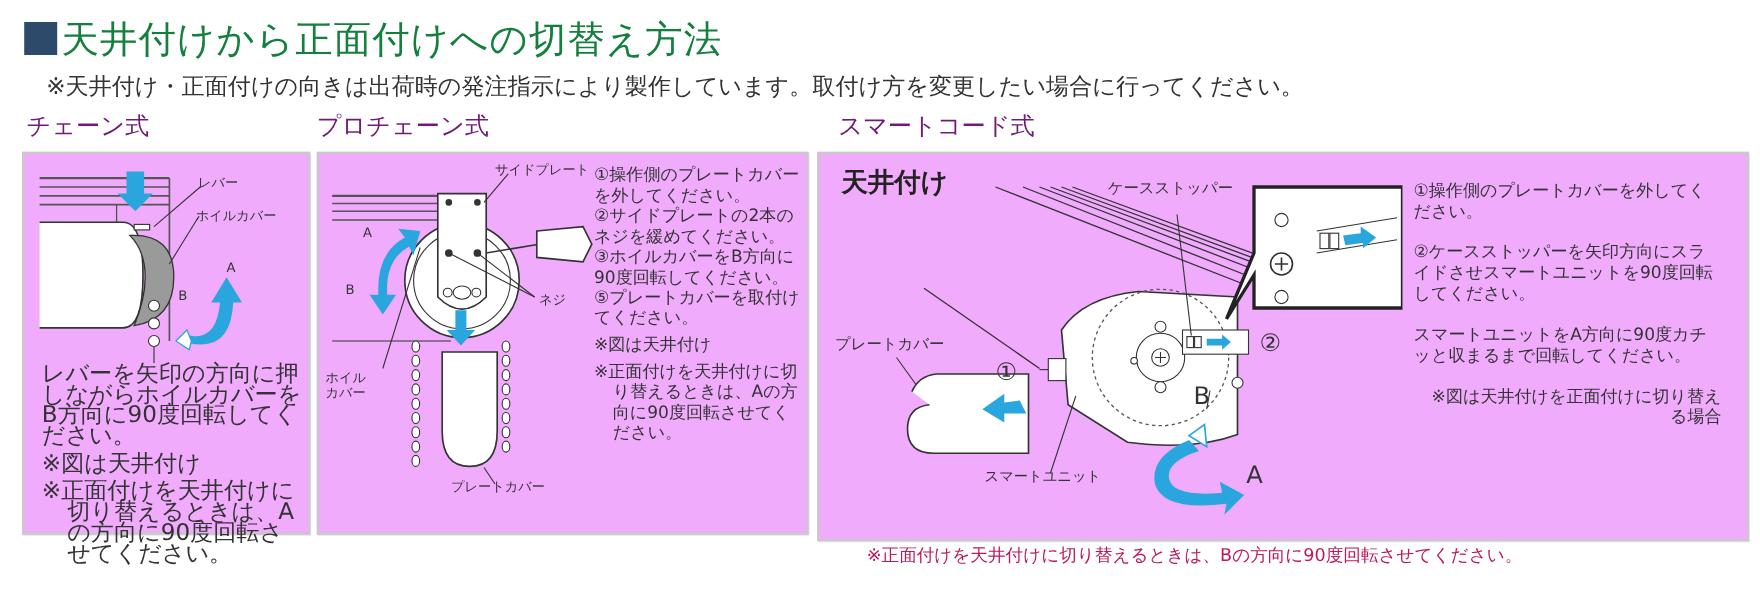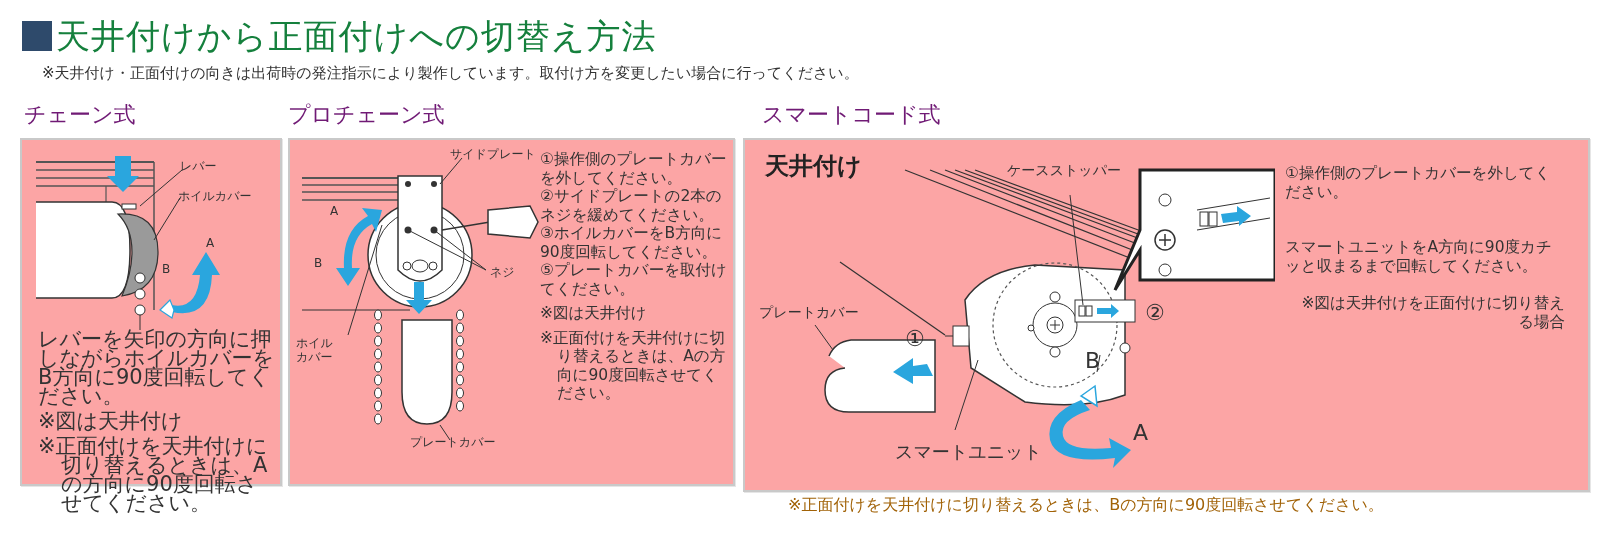--- a/index.html
+++ b/index.html
@@ -1,31 +1,31 @@
 <!DOCTYPE html>
 <html><head>
 <meta charset="utf-8">
 <style>
   html, body { margin:0; padding:0; background:#ffffff; }
   body { width:1600px; height:541px; position:relative; overflow:hidden;
          font-family:"DejaVu Sans", "Liberation Sans", sans-serif; color:#333; }
   .abs { position:absolute; }
   .title { left:22px; top:14px; font-size:34px; color:#15803d; letter-spacing:1px; white-space:nowrap; line-height:44px; }
   .title .sq { display:inline-block; width:30px; height:30px; background:#2e4a6b; vertical-align:-3px; margin-right:4px; }
-  .note-top { left:42px; top:64px; font-size:15px; color:#333; white-space:nowrap; }
+  .note-top { left:42px; top:64px; font-size:21px; color:#333; white-space:nowrap; }
   .section-h { top:100px; font-size:22px; color:#701a75; white-space:nowrap; }
-  .box { border:2px solid #c9c9c9; box-shadow: 1px 1px 0 #e6e6e6; background:#fca5a5; }
+  .box { border:2px solid #c9c9c9; box-shadow: 1px 1px 0 #e6e6e6; background:#f0abfc; }
   .txt { font-size:21px; line-height:19px; color:#333; }
   .lbl { font-size:12px; color:#333; white-space:nowrap; }
   .blue { fill:#2aa6de; }
   .step { margin:0; }
   .gap { height:18px; }
   .small-gap { height:6px; }
   .indent { padding-left:1.1em; text-indent:-1.1em; }
-  .bottom-note { left:788px; top:495px; font-size:16px; color:#a16207; white-space:nowrap; }
+  .bottom-note { left:788px; top:495px; font-size:16px; color:#be185d; white-space:nowrap; }
 </style>
 </head>
 <body>
 
 <div class="abs title">
   <span class="sq"></span><span>天井付けから正面付けへの切替え方法</span>
 </div>
 <div class="abs note-top">※天井付け・正面付けの向きは出荷時の発注指示により製作しています。取付け方を変更したい場合に行ってください。</div>
 
 <div class="abs section-h" style="left:24px;">チェーン式</div>
@@ -201,29 +201,30 @@
     <path d="M452 70 L525 58 M452 90 L525 78" stroke="#333"></path>
     <rect x="455" y="72" width="8" height="14" fill="#fff" stroke="#333"></rect>
     <rect x="464" y="72" width="8" height="14" fill="#fff" stroke="#333"></rect>
     <path d="M476 74 L492 72 L492 66 L506 76 L494 86 L494 81 L478 83 Z" class="blue"></path>
 
     <path d="M336 260 Q300 275 305 300 Q312 325 370 318 L368 328 L386 310 L364 298 L366 308 Q322 312 318 296 Q314 280 345 270 Z" class="blue"></path>
     <path d="M336 256 L350 246 L352 266 Z" fill="#fff" stroke="#2aa6de" stroke-width="1.5"></path>
   </svg>
   <div class="abs lbl" style="left:262px; top:22px; font-size:14px;">ケースストッパー</div>
   <div class="abs lbl" style="left:14px; top:164px; font-size:14px;">プレートカバー</div>
-  <div class="abs lbl" style="left:150px; top:300px; font-size:18px;text-align:center;">スマートユニット</div>
+  <div class="abs lbl" style="left:150px; top:284px; font-size:13px;text-align:center;">スマートユニット</div>
   <div class="abs lbl" style="left:160px; top:186px; font-size:22px;">①</div>
   <div class="abs lbl" style="left:400px; top:160px; font-size:22px;">②</div>
   <div class="abs lbl" style="left:340px; top:208px; font-size:22px;">B</div>
   <div class="abs lbl" style="left:388px; top:280px; font-size:22px;">A</div>
 
   <div class="abs txt" style="left:540px; top:24px; width:280px; font-size:15.5px; line-height:19px;">
     <p class="step">①操作側のプレートカバーを外してください。</p>
     <div class="gap"></div>
+    <p class="step">②ケースストッパーを矢印方向にスライドさせスマートユニットを90度回転してください。</p>
     <div class="gap"></div>
     <p class="step">スマートユニットをA方向に90度カチッと収まるまで回転してください。</p>
     <div class="gap"></div>
     <p class="step indent" style="margin-left:10px;text-align:right;">※図は天井付けを正面付けに切り替える場合</p>
   </div>
 </div>
 
 <div class="abs bottom-note">※正面付けを天井付けに切り替えるときは、Bの方向に90度回転させてください。</div>
 
 </body></html>

